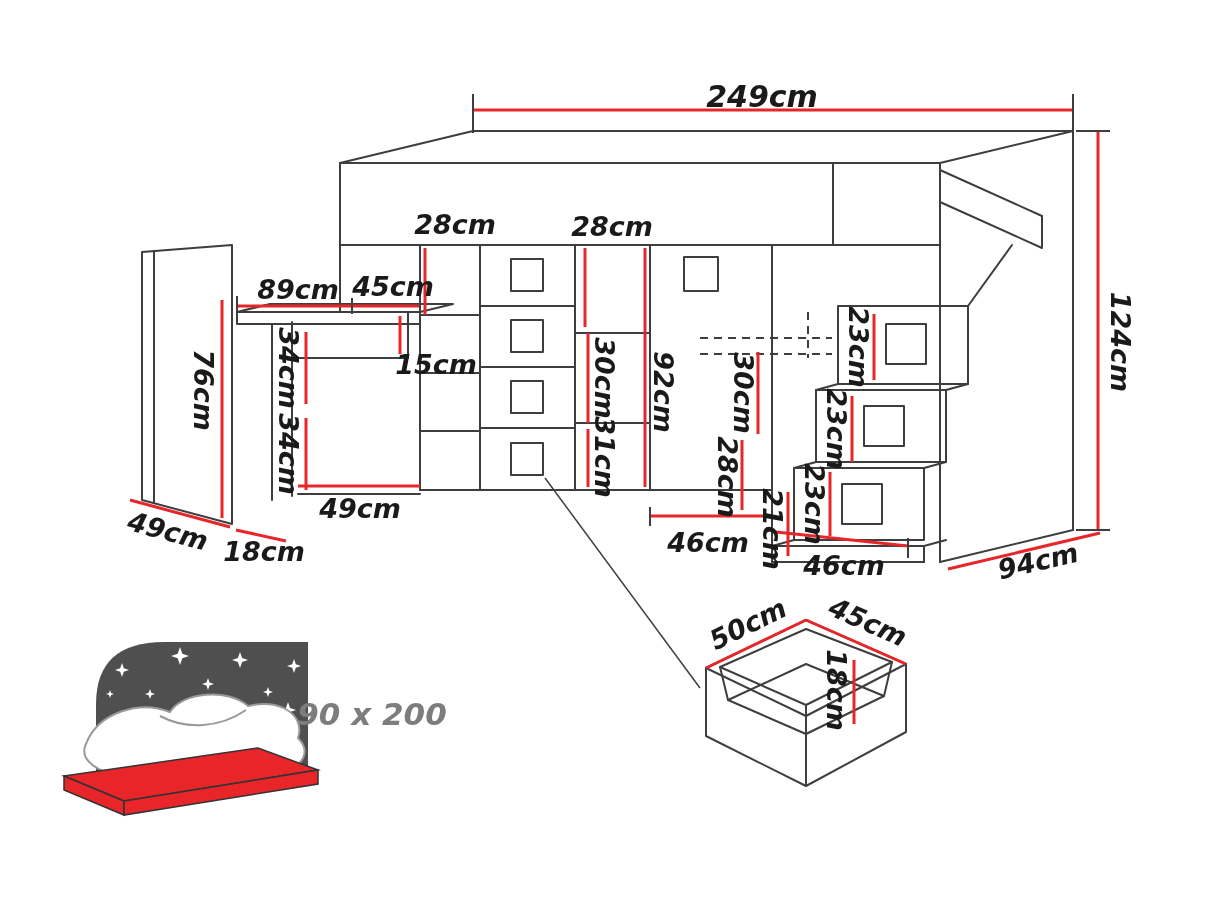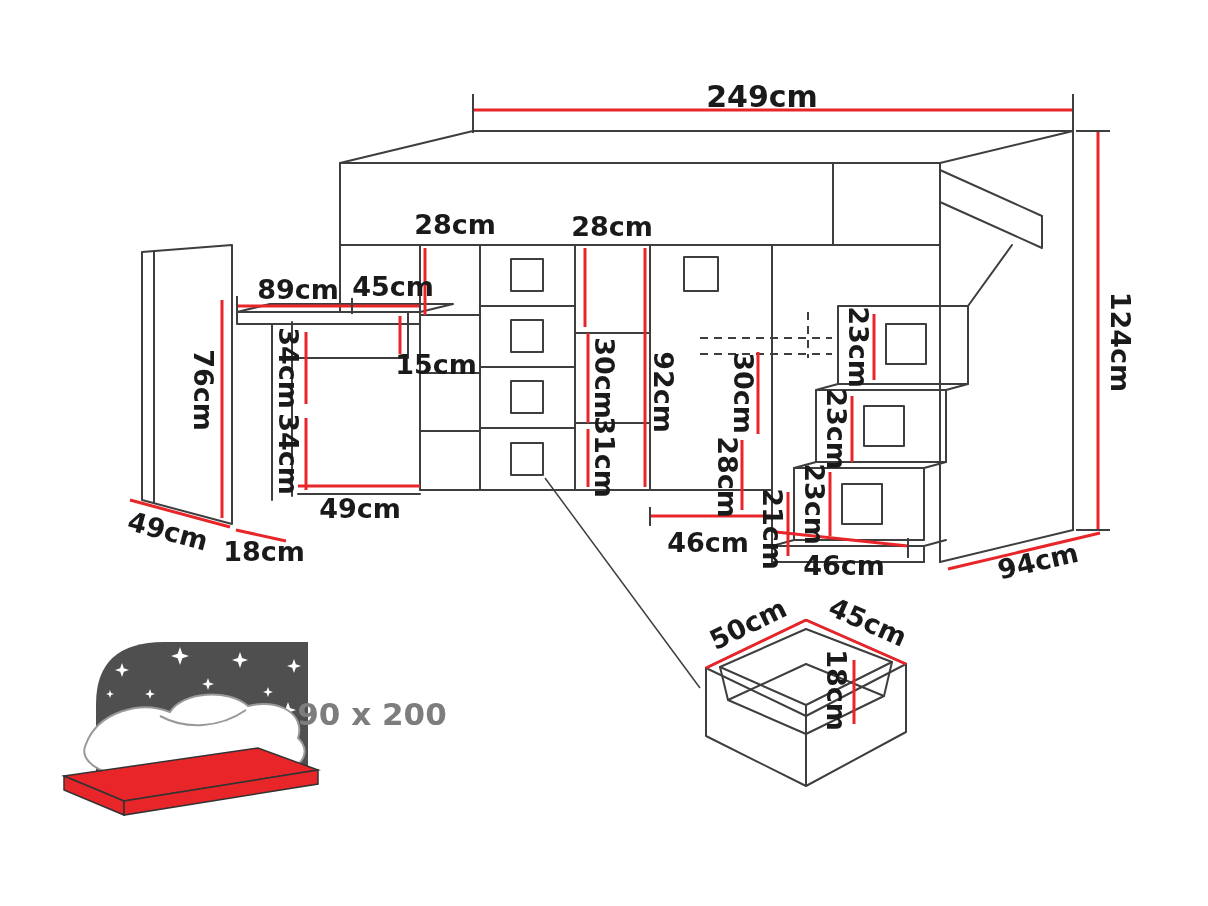--- a/index.html
+++ b/index.html
@@ -1,16 +1,16 @@
 <!DOCTYPE html>
 <html><head>
 <meta charset="utf-8">
 <style>
   html,body{margin:0;padding:0;background:#ffffff;}
-  .stage{position:relative;width:1208px;height:906px;background:#ffffff;overflow:hidden;}
+  .stage{position:relative;width:1208px;height:906px;background:#ffffff;overflow:hidden;font-style:italic;}
   svg{display:block;}
   .ln{stroke:#3e3e3e;stroke-width:2;fill:none;stroke-linejoin:round;stroke-linecap:round;}
   .thin{stroke:#3e3e3e;stroke-width:1.5;fill:none;}
   .red{stroke:#e8262a;stroke-width:3;fill:none;stroke-linecap:butt;}
   .tick{stroke:#3e3e3e;stroke-width:2;fill:none;}
   .dash{stroke:#3e3e3e;stroke-width:2;stroke-dasharray:8 6;fill:none;}
   text.dim{font-family:"DejaVu Sans",sans-serif;font-weight:700;font-size:27px;fill:#1a1a1a;text-anchor:middle;}
   text.dim-big{font-size:30px;}
   text.bedsize{font-family:"DejaVu Sans",sans-serif;font-weight:700;font-size:31px;fill:#7d7d7d;text-anchor:middle;}
 </style>

